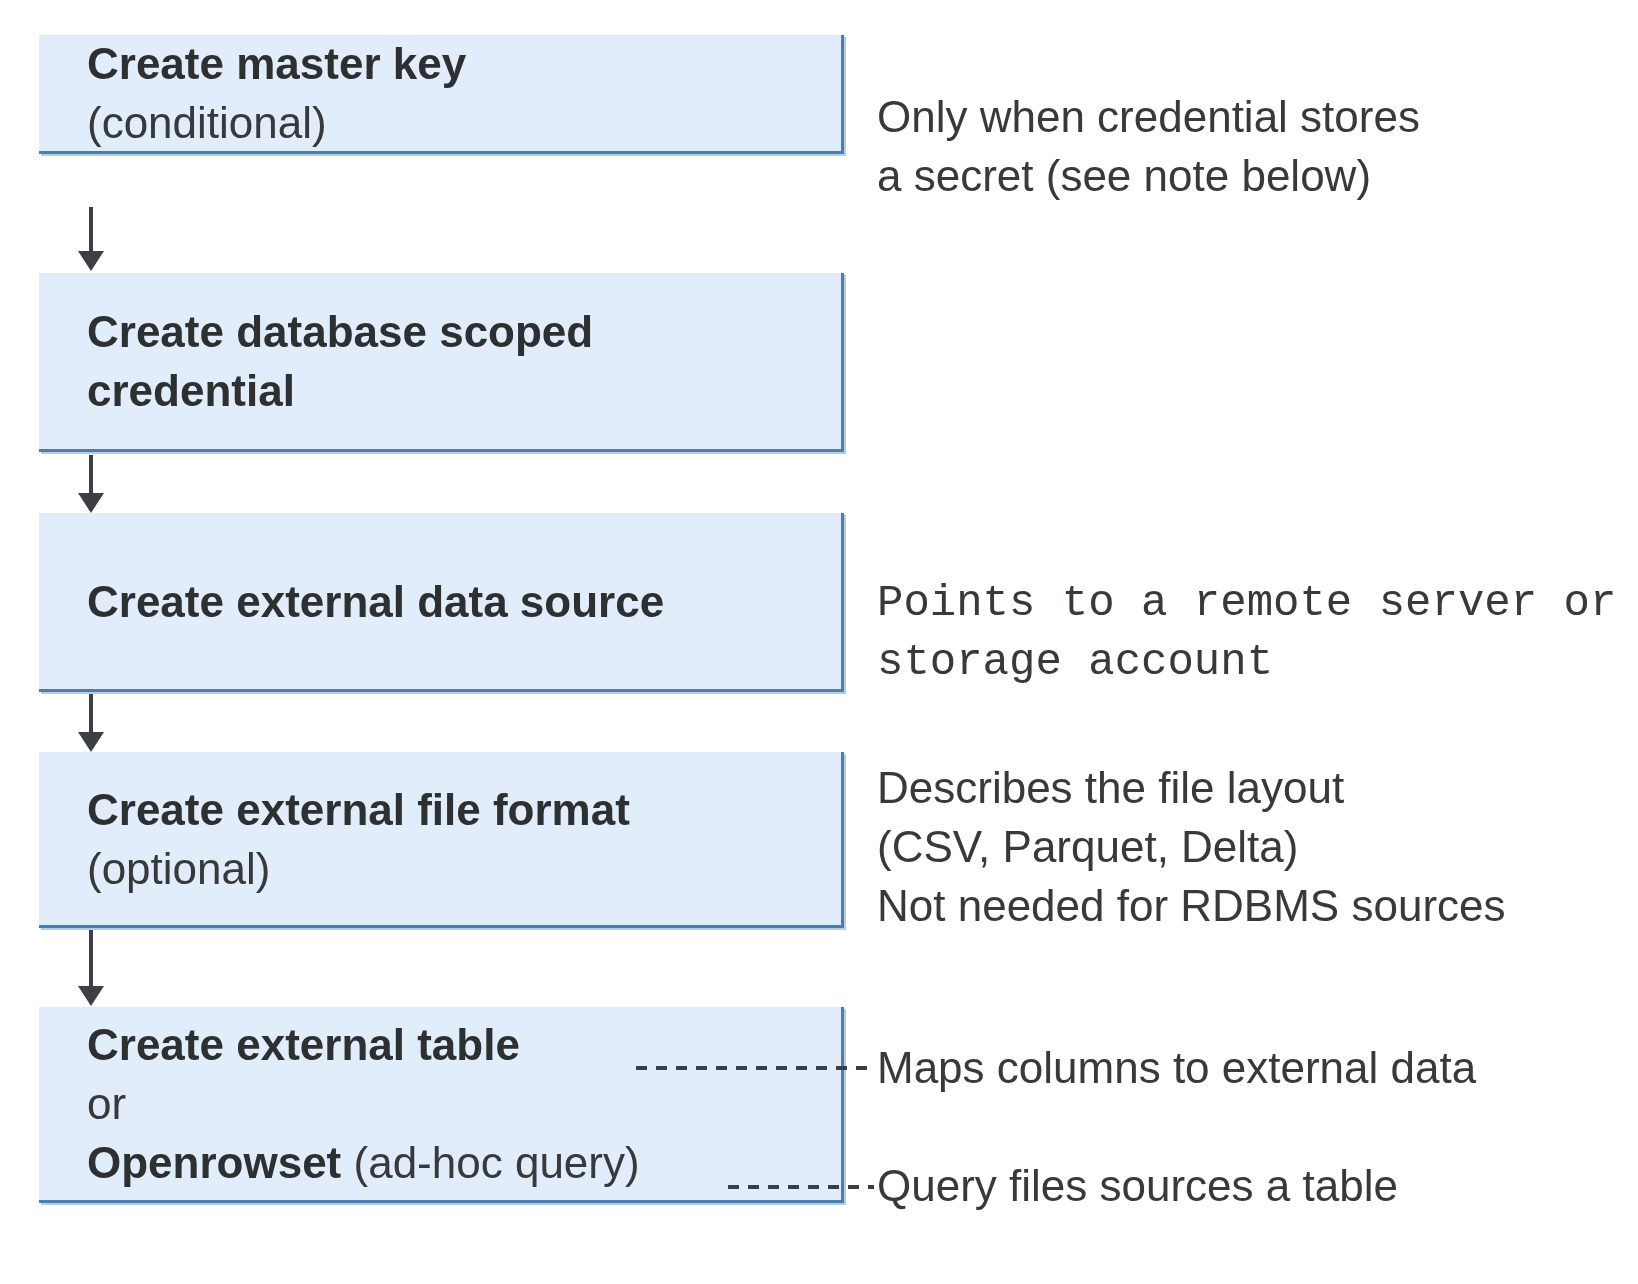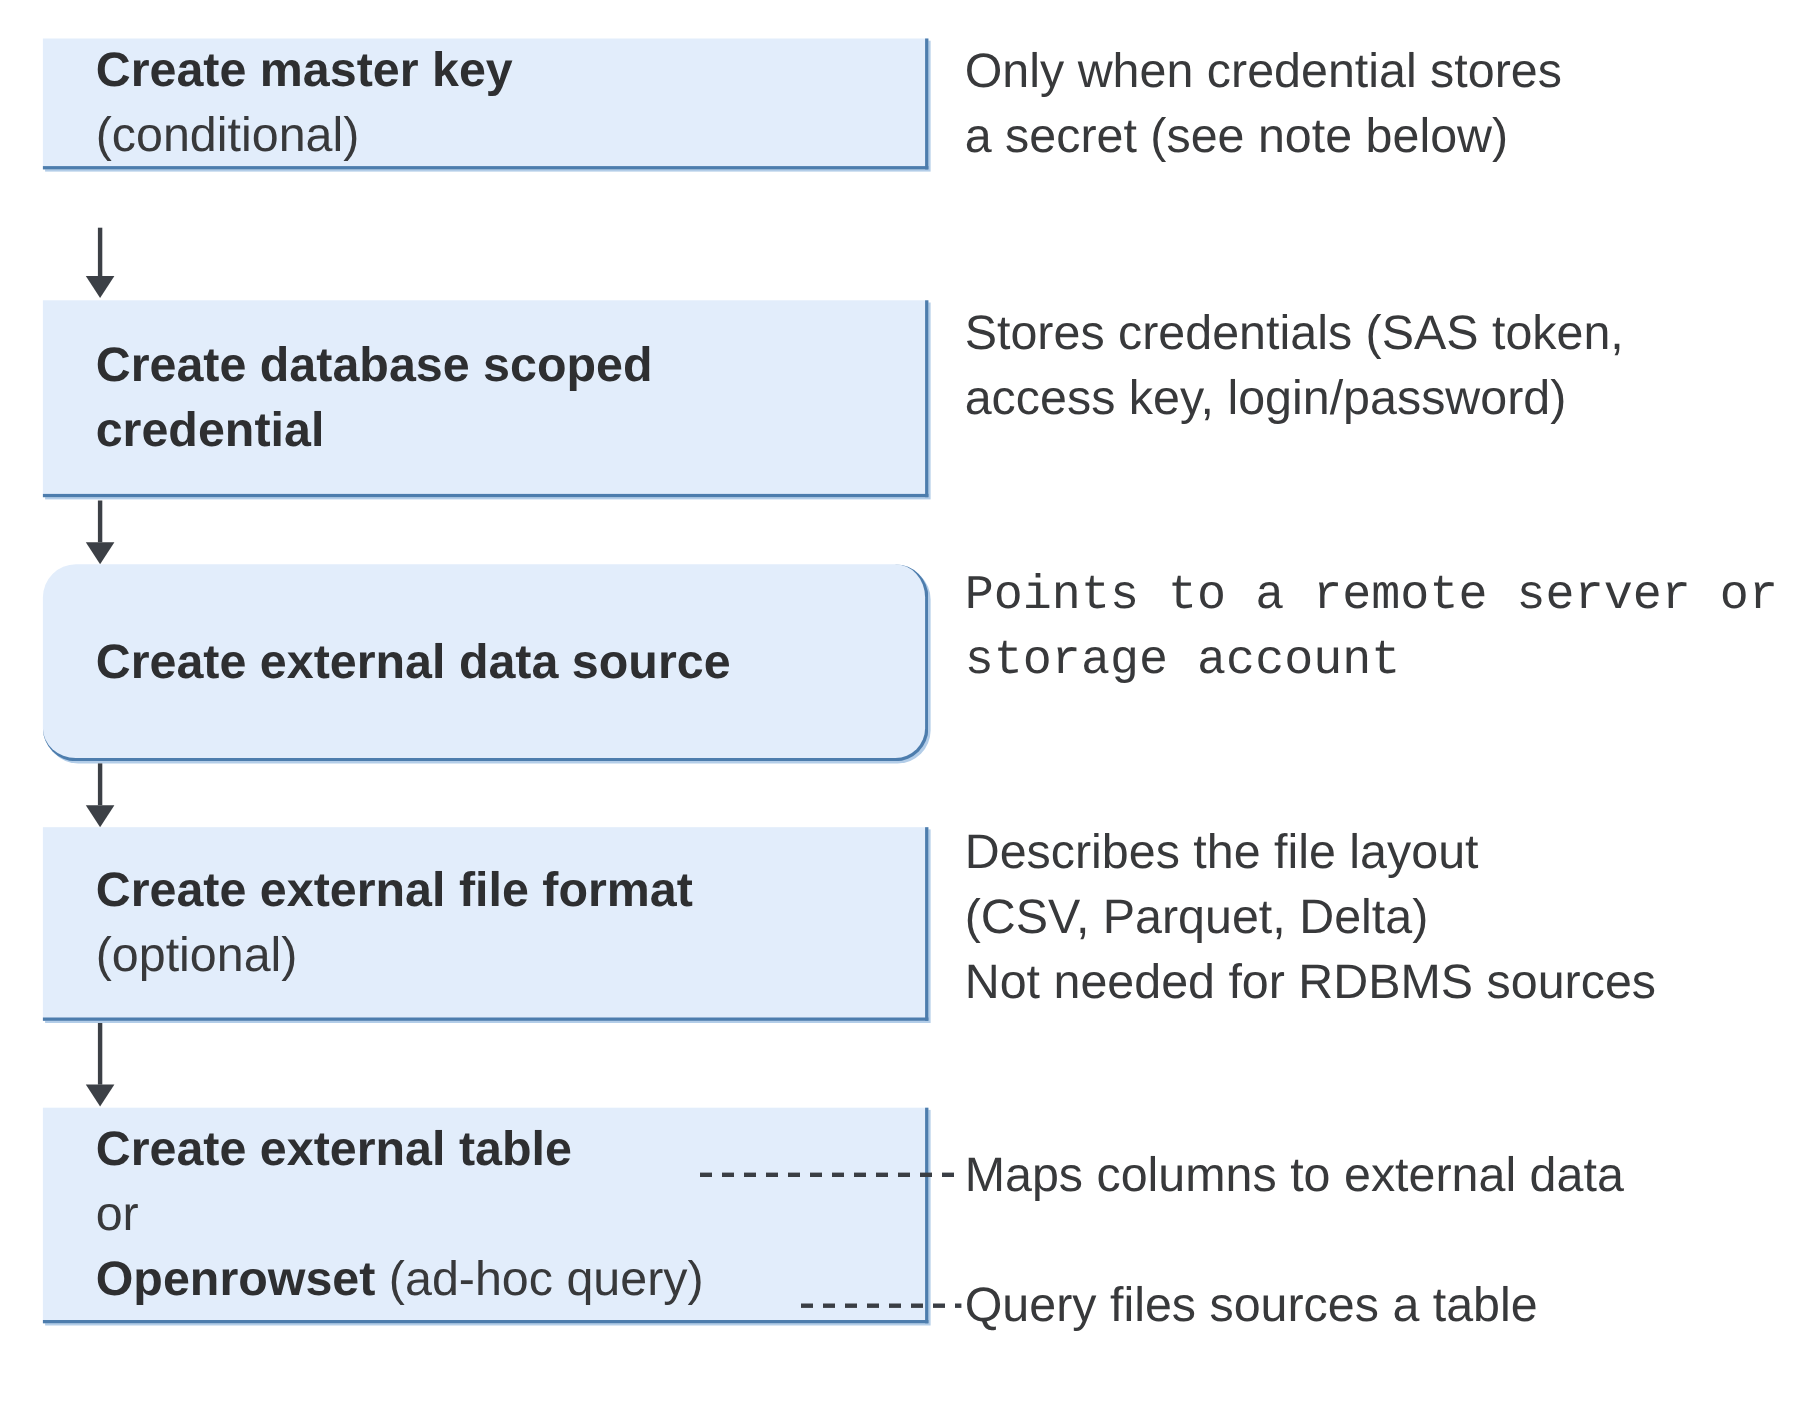--- a/index.html
+++ b/index.html
@@ -25,42 +25,42 @@
     border-bottom: 3px solid #4d7dad;
     box-shadow: 2px 2px 0 0 #b3cde8;
     display: flex;
     flex-direction: column;
     justify-content: center;
     padding-left: 48px;
     padding-right: 28px;
   }
   .box1 { top: 35px;   height: 119px; }
   .box2 { top: 273px;  height: 179px; }
-  .box3 { top: 513px;  height: 179px; border-radius: 30px; }
+  .box3 { top: 513px;  height: 179px; }
   .box4 { top: 752px;  height: 176px; }
   .box5 { top: 1007px; height: 196px; }
 
   .box-title, .bold {
     font-size: 44px;
     line-height: 59px;
     font-weight: 700;
     color: #2e2f31;
   }
   .box-subtitle, .box-line, .note-line {
     font-size: 44px;
     line-height: 59px;
     font-weight: 400;
     color: #38393b;
   }
   .note {
     position: absolute;
     left: 877px;
     width: 760px;
     display: flex;
-    align-items: flex-start;
+    align-items: flex-end;
   }
   .note1 { top: 35px;   height: 170px; }
   .note2 { top: 273px;  height: 179px; }
   .note3 { top: 513px;  height: 179px; font-family: Liberation Mono, monospace; }
   .note4 { top: 745px;  height: 190px; }
   .note5 { top: 1039px; height: 58px; }
   .note6 { top: 1157px; height: 58px; }
 
   .arrow {
     position: absolute;
@@ -111,26 +111,20 @@
   </div>
 
   <div class="arrow arrow1">
     <div class="arrow-line"></div>
     <div class="arrow-head"></div>
   </div>
 
   <div class="flow-box box2">
     <div class="box-title">Create database scoped credential</div>
   </div>
-  <div class="note note2">
-    <div>
-      <div class="note-line">Stores credentials (SAS token,</div>
-      <div class="note-line">access key, login/password)</div>
-    </div>
-  </div>
 
   <div class="arrow arrow2">
     <div class="arrow-line"></div>
     <div class="arrow-head"></div>
   </div>
 
   <div class="flow-box box3">
     <div class="box-title">Create external data source</div>
   </div>
   <div class="note note3">

